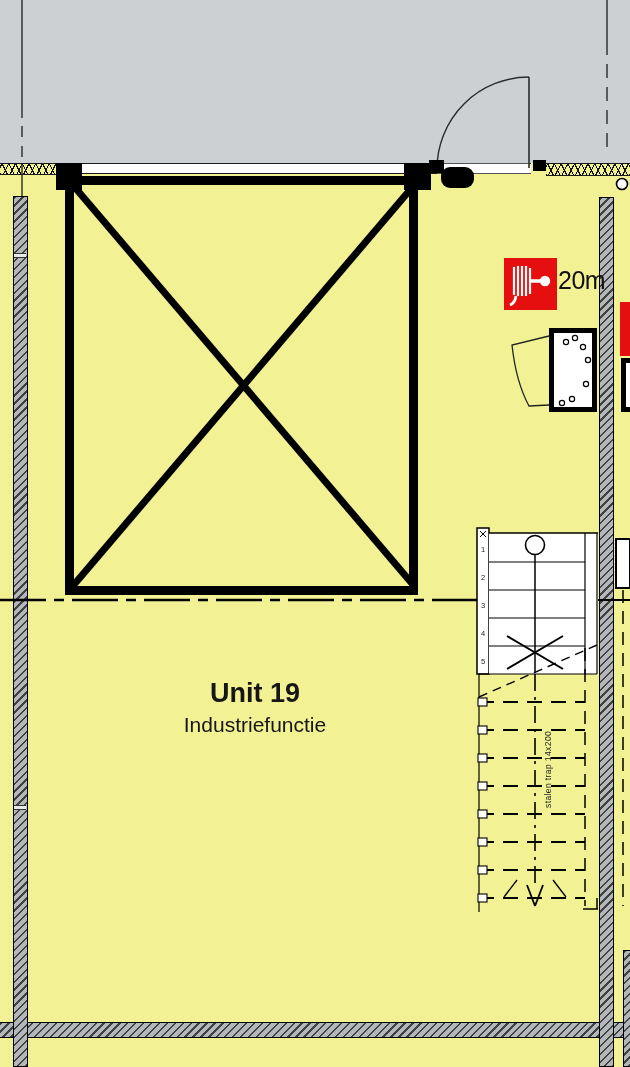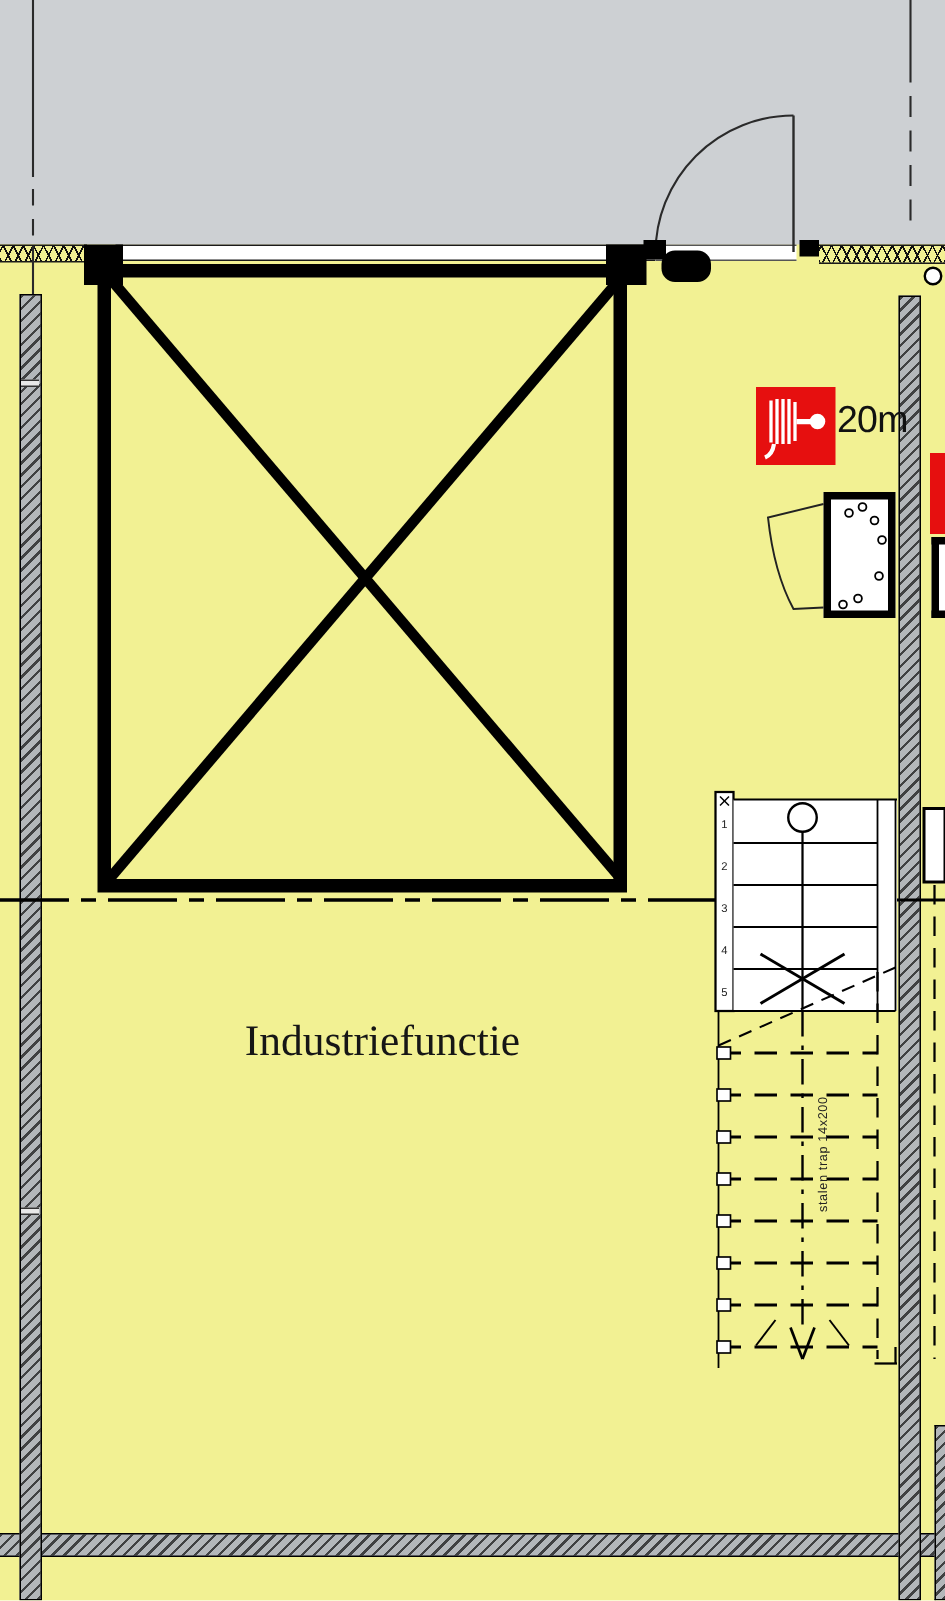--- a/index.html
+++ b/index.html
@@ -40,21 +40,21 @@
 
   
   .cabinet{left:549px;top:328px;width:48px;height:84px;background:#fff;
            border:5px solid #000;box-sizing:border-box;}
   .cabinet-clip{left:621px;top:358px;width:9px;height:54px;background:#fff;
            border:5px solid #000;border-right:none;box-sizing:border-box;}
 
   
   .unit-label{left:120px;top:678px;width:270px;text-align:center;color:#161616;}
   .unit-name{font-size:27px;font-weight:600;margin-bottom:4px;}
-  .unit-fn{font-size:29px;margin-bottom:3px;font-family:Liberation Serif, serif;}
+  .unit-fn{font-size:21px;margin-bottom:3px;}
   .unit-area{font-size:23px;}
 
   
   .stair-annot{left:543px;top:808px;width:160px;height:12px;
       transform:rotate(-90deg);transform-origin:0 0;
       font-size:8.5px;color:#222;letter-spacing:.4px;white-space:nowrap;}
   .tread-num{width:10px;text-align:center;font-size:7.5px;color:#222;left:478px;}
 
   svg.overlay{position:absolute;left:0;top:0;}
 </style>
@@ -92,20 +92,21 @@
       </g>
     </svg>
   </div>
   <div class="abs hose-label">20m</div>
   <div class="abs fire-icon-clip"></div>
 
   <div class="abs cabinet"></div>
   <div class="abs cabinet-clip"></div>
 
   <div class="abs unit-label">
+    <div class="unit-name">Unit 19</div>
     <div class="unit-fn">Industriefunctie</div>
   </div>
 
   <svg class="overlay" width="630" height="1067">
 
     <g>
       <line x1="22" y1="0" x2="22" y2="196" stroke="#2a2a2a" stroke-width="1.4" stroke-dasharray="118 8 11 9 11 7 32 2000"></line>
     </g>
     <g>
       <line x1="607" y1="0" x2="607" y2="165" stroke="#2a2a2a" stroke-width="1.4" stroke-dasharray="55 9 14 9 14 9 14 9 14 2000"></line>

